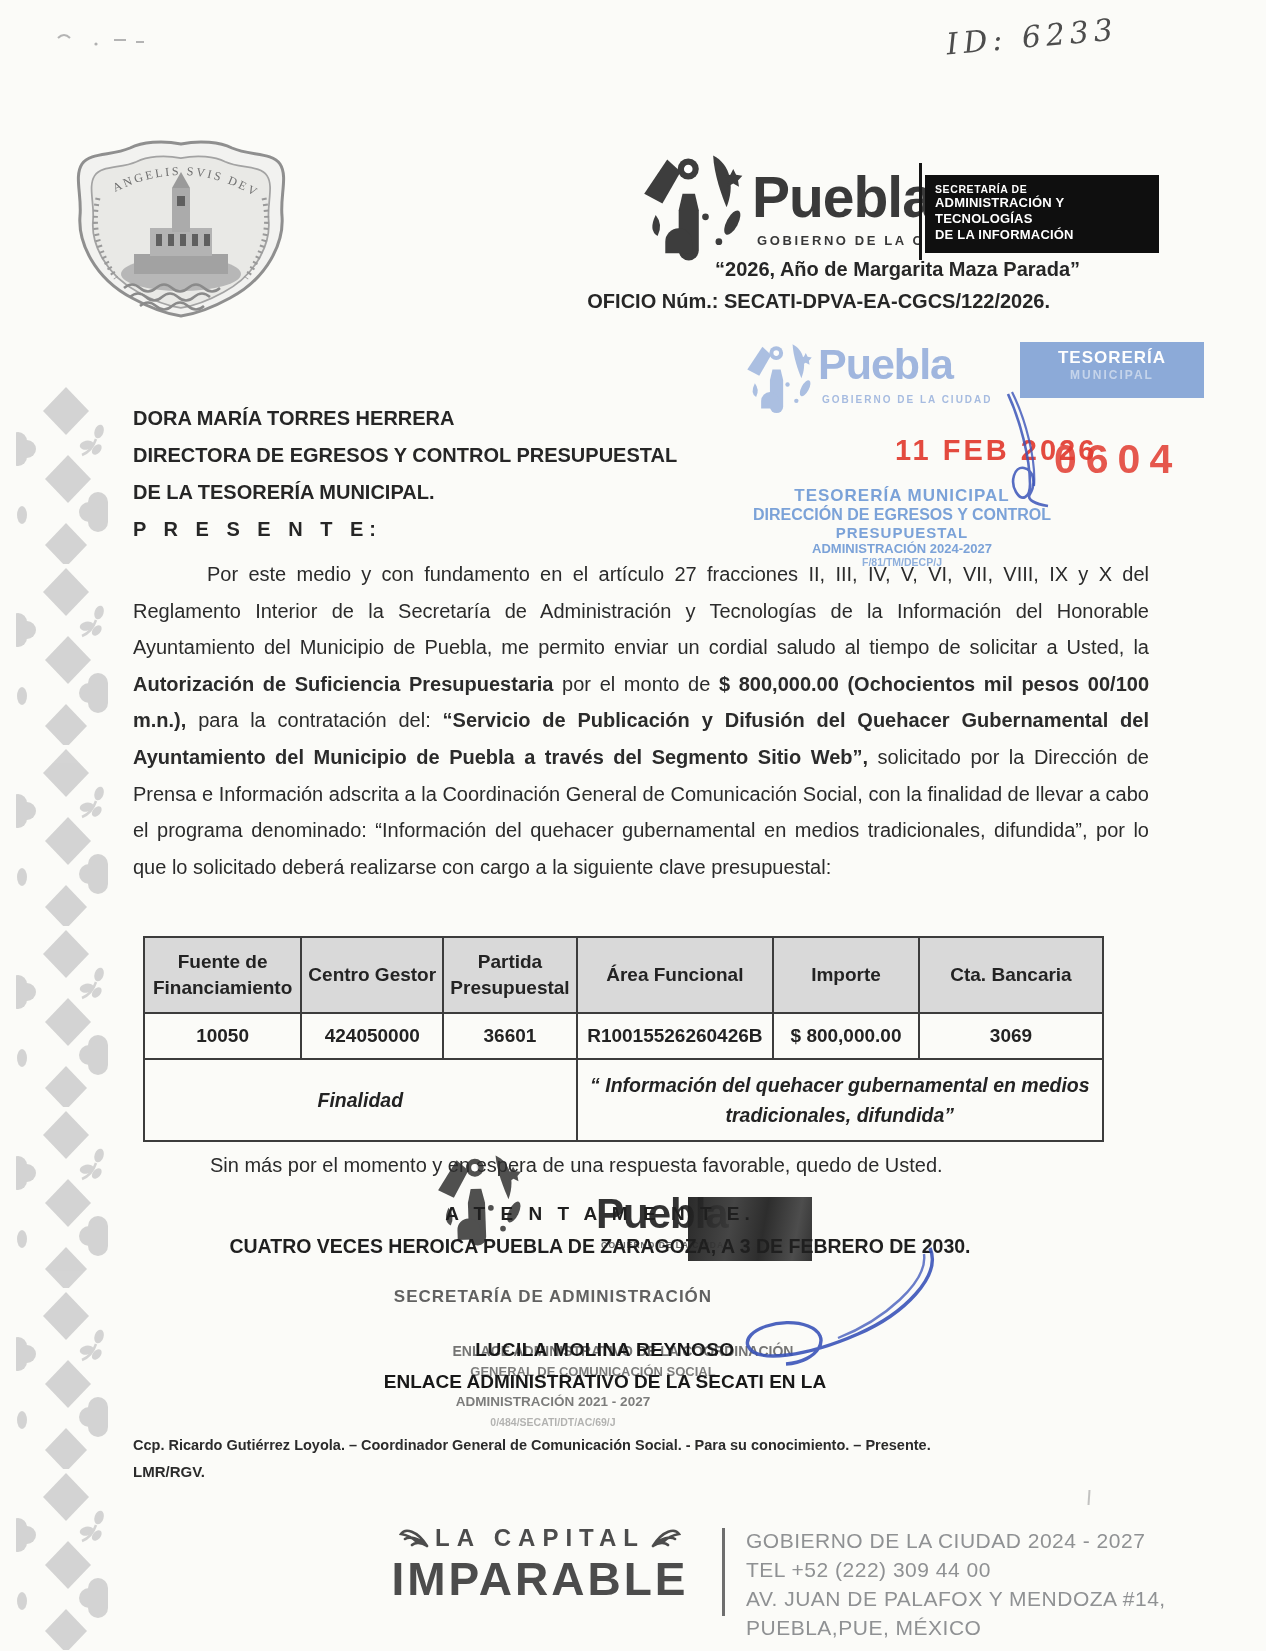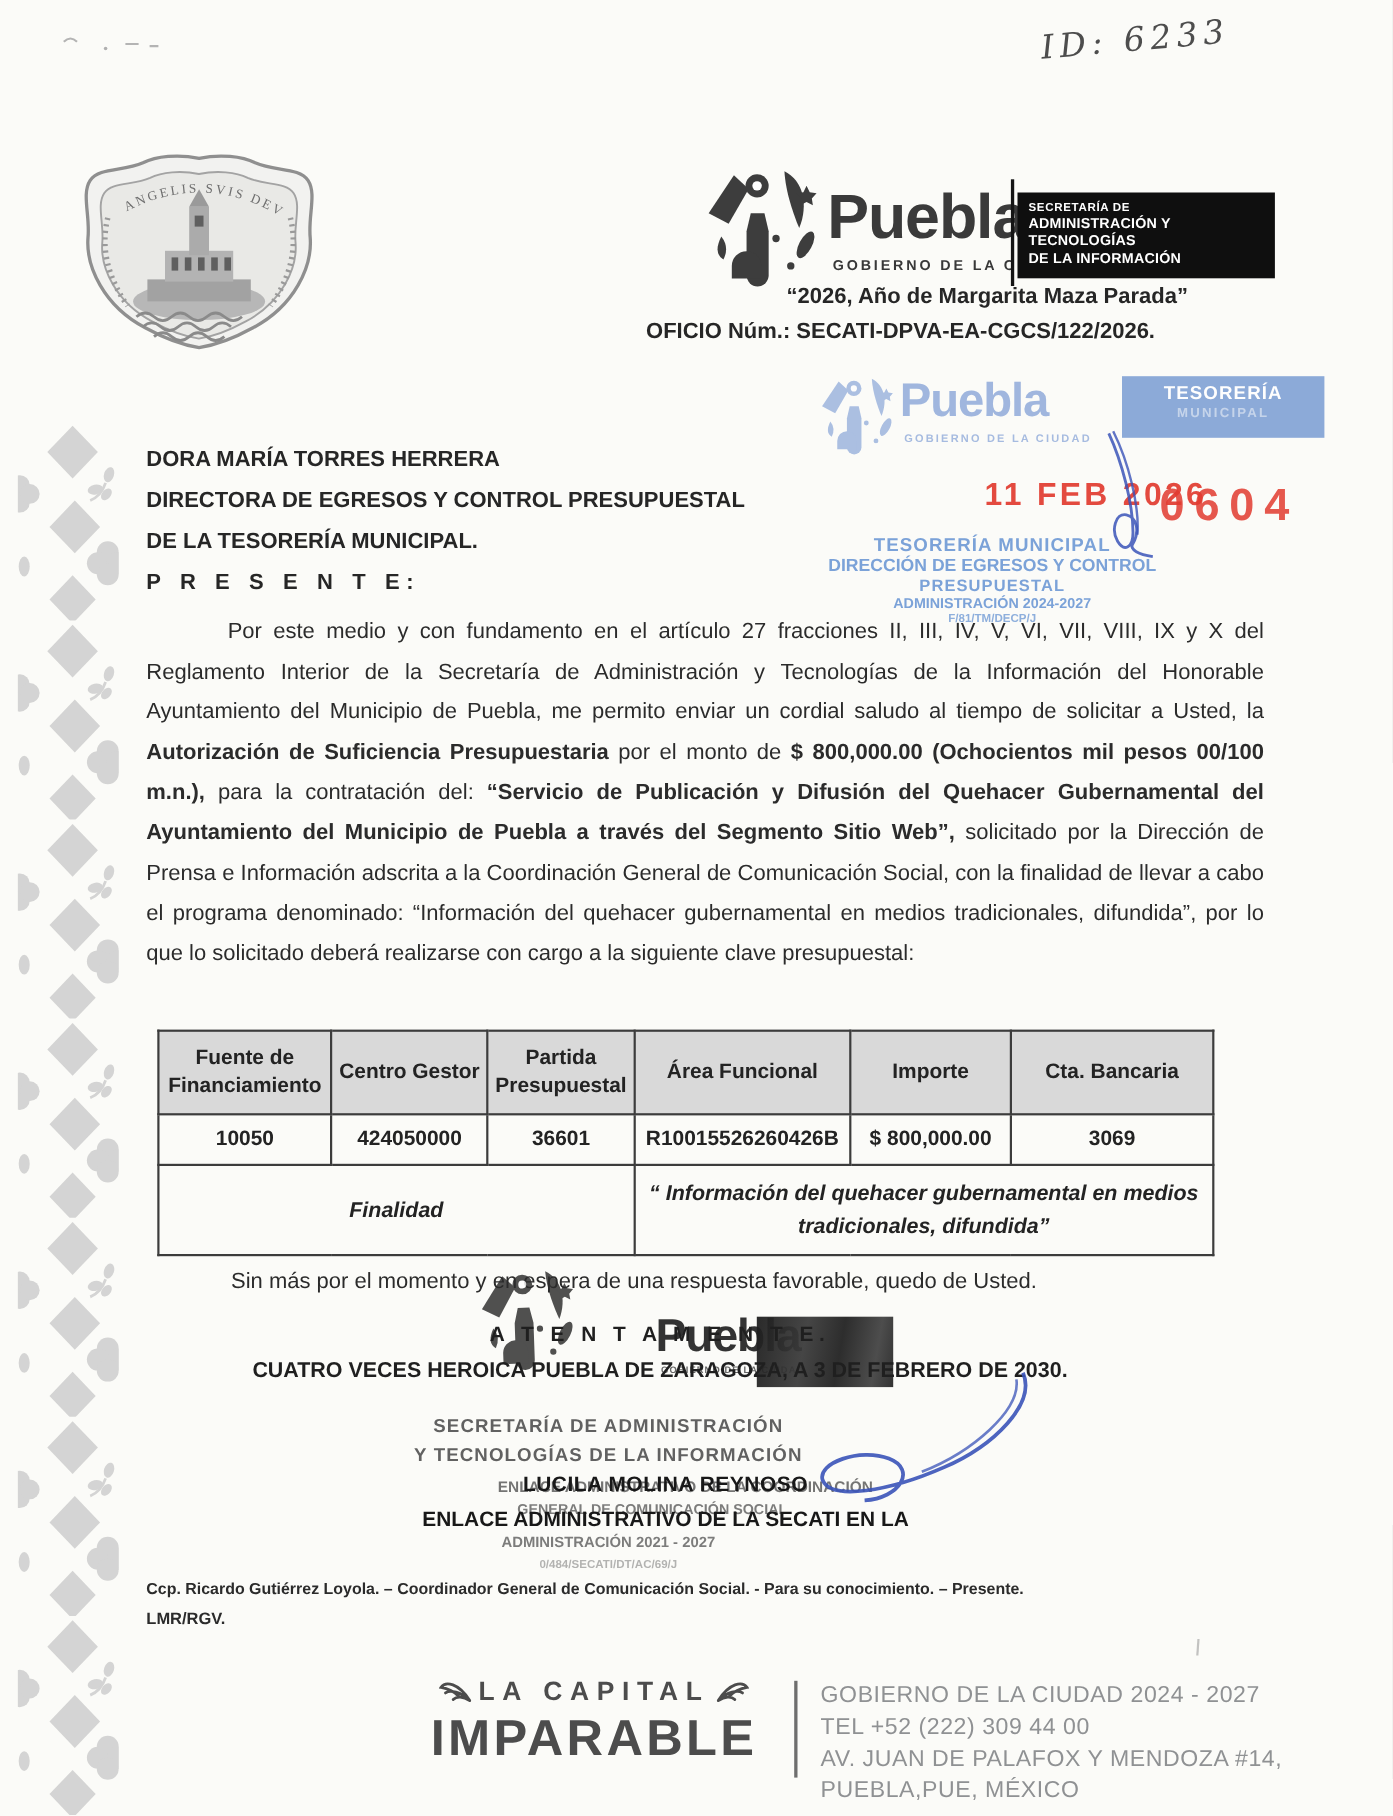--- a/index.html
+++ b/index.html
@@ -417,21 +417,20 @@
   <svg class="abs" style="left:432px;top:1148px;color:#2b2b2b;opacity:.82;transform:rotate(-2deg)" width="98" height="114">
     <use href="#puebla-icons" fill="currentColor" width="98" height="114"></use>
   </svg>
   <div class="abs bk-brand">Puebla</div>
   <div class="abs bk-brand-sub">GOBIERNO DE LA CIUDAD</div>
   <div class="abs bk-box"></div>
   <div class="abs atent">A T E N T A M E N T E.</div>
   <div class="abs city-date">CUATRO VECES HEROICA PUEBLA DE ZARAGOZA, A 3 DE FEBRERO DE 2030.</div>
 
   <div class="abs gray-stamp gs1">SECRETARÍA DE ADMINISTRACIÓN</div>
-  <div class="abs gray-stamp gs2">Y TECNOLOGÍAS DE LA INFORMACIÓN</div>
   <div class="abs gray-stamp gs3">ENLACE ADMINISTRATIVO DE LA COORDINACIÓN</div>
   <div class="abs gray-stamp gs4">GENERAL DE COMUNICACIÓN SOCIAL</div>
   <div class="abs gray-stamp gs5">ADMINISTRACIÓN 2021 - 2027</div>
   <div class="abs gray-stamp gs6">0/484/SECATI/DT/AC/69/J</div>
 
   <div class="abs sig-print sp-name">LUCILA MOLINA REYNOSO</div>
   <div class="abs sig-print sp-role1">ENLACE ADMINISTRATIVO DE LA SECATI EN LA</div>
 
   <svg class="abs" style="left:698px;top:1242px" width="270" height="135">
     <path d="M232,6 C244,34 206,72 160,92 C110,114 58,122 50,104 C44,88 84,74 110,84 C136,94 120,120 88,122" fill="none" stroke="#3a53b8" stroke-width="3.4" opacity=".9"></path>

